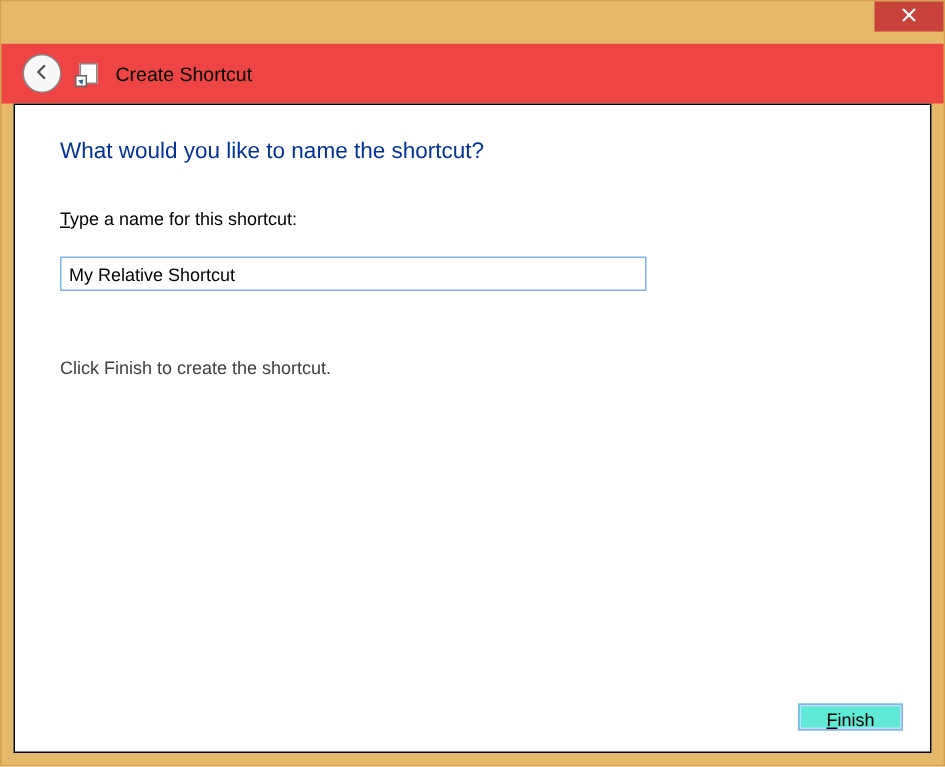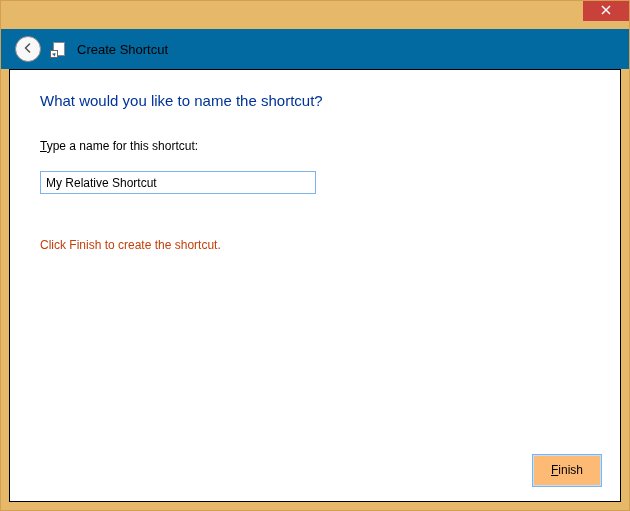--- a/index.html
+++ b/index.html
@@ -40,21 +40,21 @@
       cursor: pointer;
     }
     .close-btn svg {
       width: 10px;
       height: 10px;
     }
     .header-row {
       height: 40px;
       display: flex;
       align-items: center;
-      background: #0369a1;
+      background: #ef4444;
       padding-left: 14px;
       gap: 10px;
     }
     .back-btn {
       width: 26px;
       height: 26px;
       border-radius: 50%;
       border: 1px solid #888;
       background: #f8f8f8;
       display: flex;
@@ -127,47 +127,47 @@
     }
     .field-label {
       font-size: 12px;
       color: #000;
       margin-bottom: 18px;
     }
     .field-label .access-key {
       text-decoration: underline;
     }
     .name-input {
-      width: 276px;
+      width: 391px;
       height: 23px;
       border: 1px solid #7eb4ea;
       padding: 2px 5px;
       font-family: inherit;
       font-size: 12px;
       outline: none;
     }
     .hint-text {
       font-size: 12px;
-      color: #c2410c;
+      color: #404040;
       margin-top: 44px;
     }
     .button-row {
       position: absolute;
       bottom: 14px;
       right: 18px;
       display: flex;
       gap: 8px;
     }
     .btn {
       min-width: 70px;
-      height: 33px;
+      height: 18px;
       font-family: inherit;
       font-size: 12px;
       border: 1px solid #adadad;
-      background: #fdba74;
+      background: #5eead4;
       padding: 0 12px;
       cursor: pointer;
       text-align: center;
       line-height: 21px;
     }
     .btn.default {
       border: 1px solid #7eb4ea;
       box-shadow: inset 0 0 0 1px #c4dffb;
     }
     .btn .access-key {

